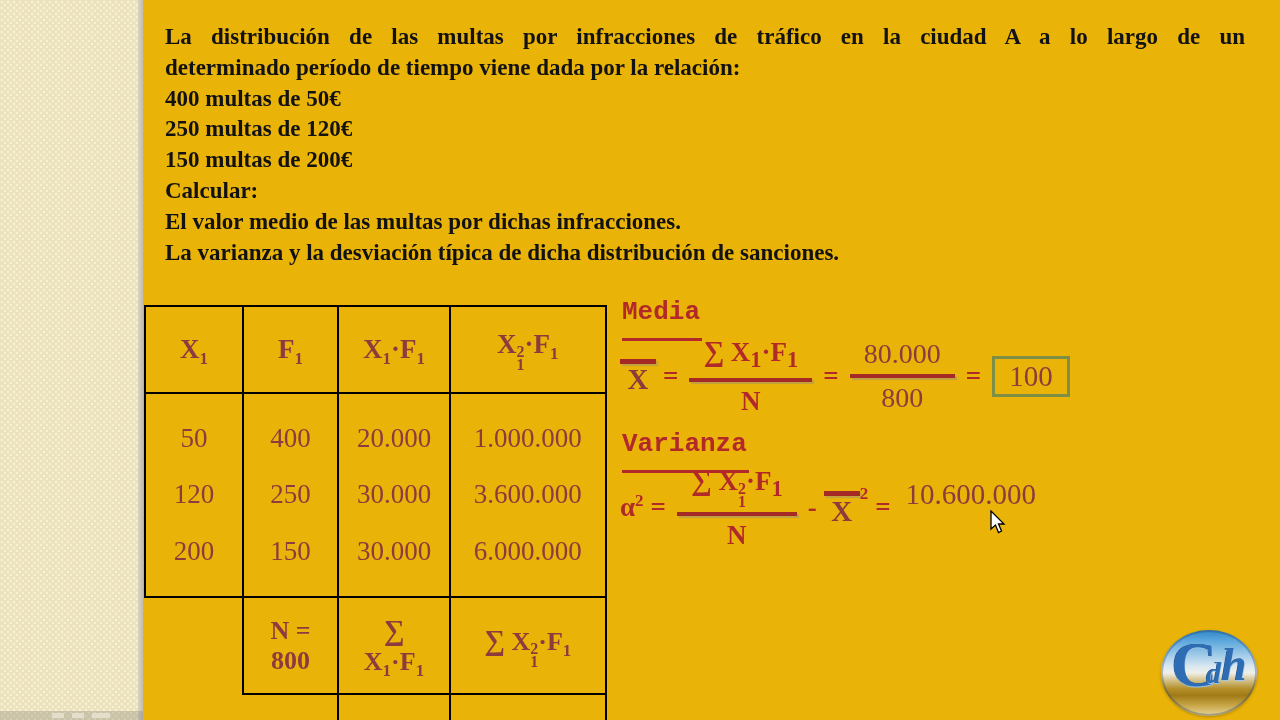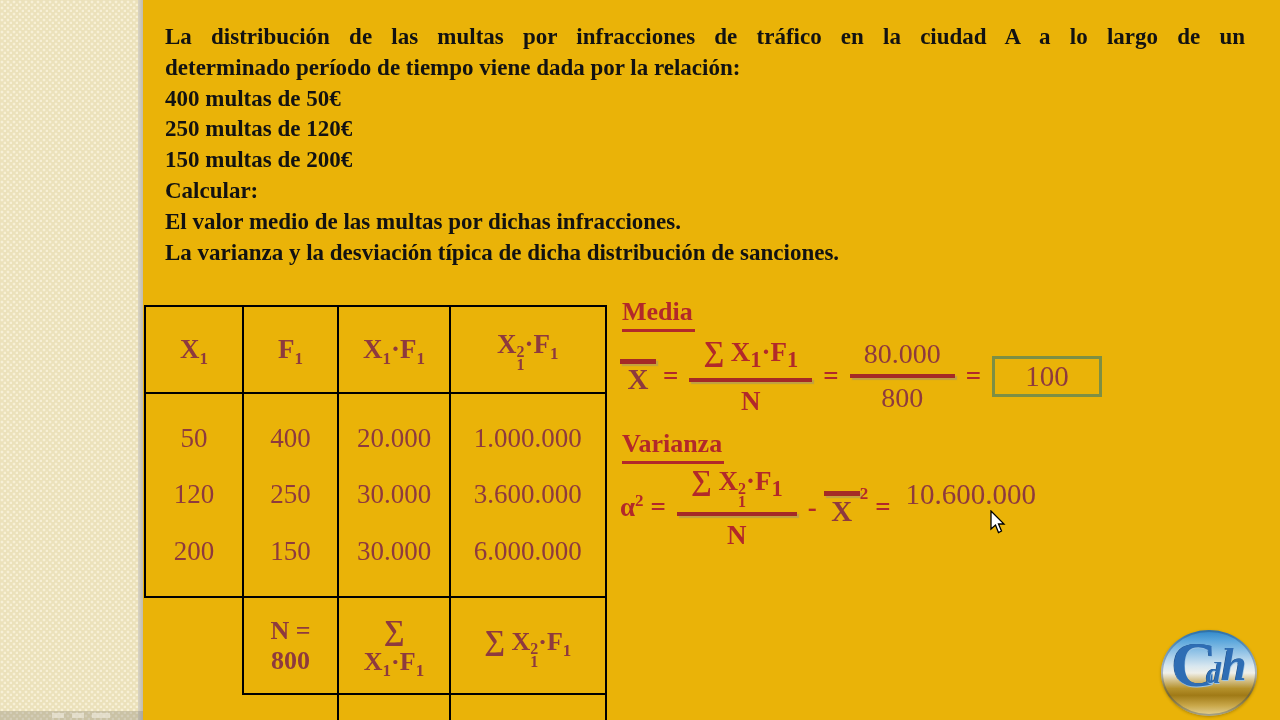--- a/index.html
+++ b/index.html
@@ -37,36 +37,36 @@
   .dtable .sumrow td{font-weight:bold;height:58px;font-size:26px;border-radius:7px;}
   .dtable .valrow td{height:54px;}
   .dtable sub{font-size:17px;vertical-align:-6px;line-height:0;}
   .stack{display:flex;flex-direction:column;justify-content:space-around;height:170px;}
   .ss{display:inline-flex;flex-direction:column;align-items:center;
       font-size:16px;line-height:13px;font-weight:bold;vertical-align:-4px;}
   .sumg{font-size:29px;}
 
   
   .sec-title{position:absolute;font-size:26px;font-weight:bold;color:#b2292a;
-    border-bottom:3px solid #b2292a;padding:0 2px 2px 0;}
+    border-bottom:3px solid #b2292a;padding:0 2px 11px 0;font-family:Liberation Mono, monospace;}
   .fline{position:absolute;display:flex;align-items:center;
     color:#b2292a;font-weight:bold;font-size:27px;}
   .op{margin:0 7px;}
   .frac{display:inline-flex;flex-direction:column;align-items:center;margin:0 4px;}
   .fbar{align-self:stretch;height:4px;background:#a52a26;margin:4px 0;
     box-shadow:2px 2px 1px rgba(140,140,140,.45);}
   .num,.den{padding:0 14px;white-space:nowrap;}
   .maroon{color:#8e3a3e;font-weight:normal;font-size:28px;}
   .xbar{display:inline-flex;flex-direction:column;align-items:center;}
   .xbar .topbar{width:36px;height:5px;background:#a52a26;margin-bottom:2px;
     box-shadow:2px 2px 1px rgba(140,140,140,.4);}
   .xbar .xl{font-size:29px;font-weight:bold;color:#8e3a3e;line-height:27px;}
   sup.deg{font-size:17px;vertical-align:10px;line-height:0;}
   sup.deg2{font-size:17px;position:relative;top:-14px;line-height:0;}
-  .result-box{border:3px solid #7d8f44;padding:1px 30px;margin-left:4px;
+  .result-box{border:3px solid #7d8f44;padding:1px 14px;margin-left:4px;
     color:#8e3a3e;font-weight:normal;font-size:29px;}
   .var-result{color:#8e3a3e;font-weight:normal;font-size:29px;
     position:relative;top:-13px;margin-left:8px;white-space:nowrap;}
 
   
   .cursor{position:absolute;left:990px;top:510px;}
 
   
   .logo{position:absolute;left:1161px;top:630px;width:96px;height:86px;border-radius:50%;
     background:linear-gradient(180deg,#2e86c8 0%,#5aa6dc 12%,#9cc8e8 28%,#d8e7ef 42%,

